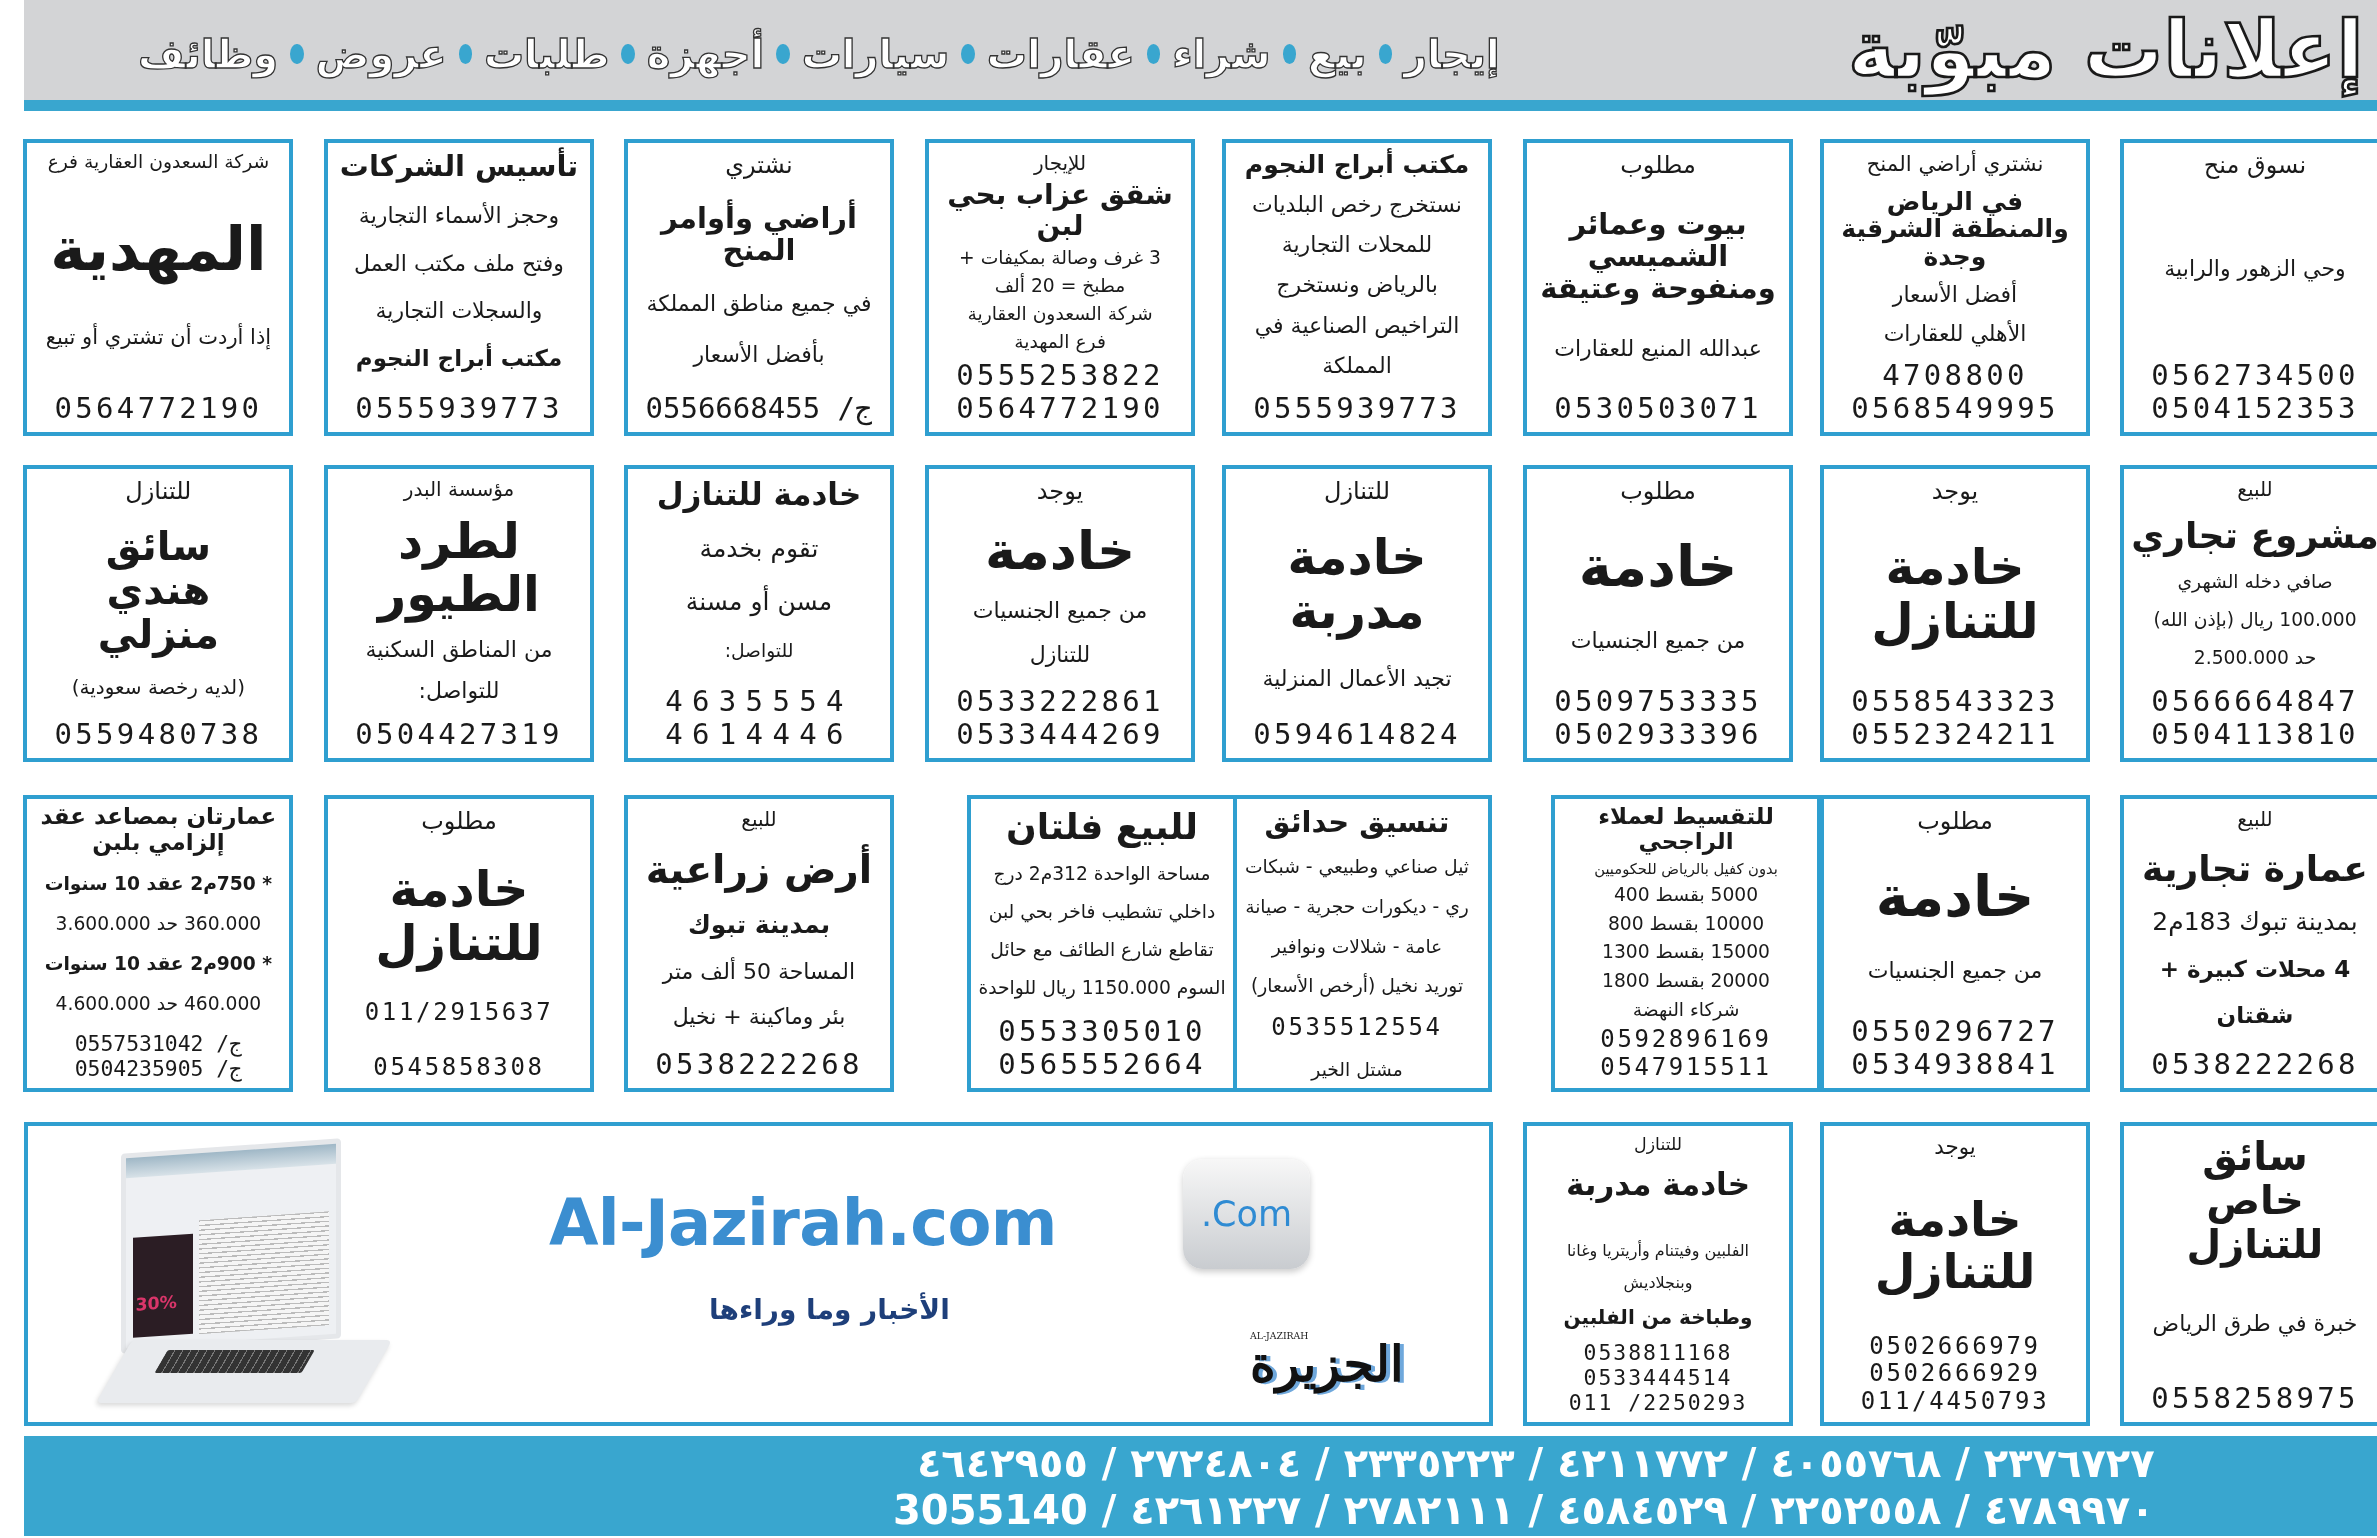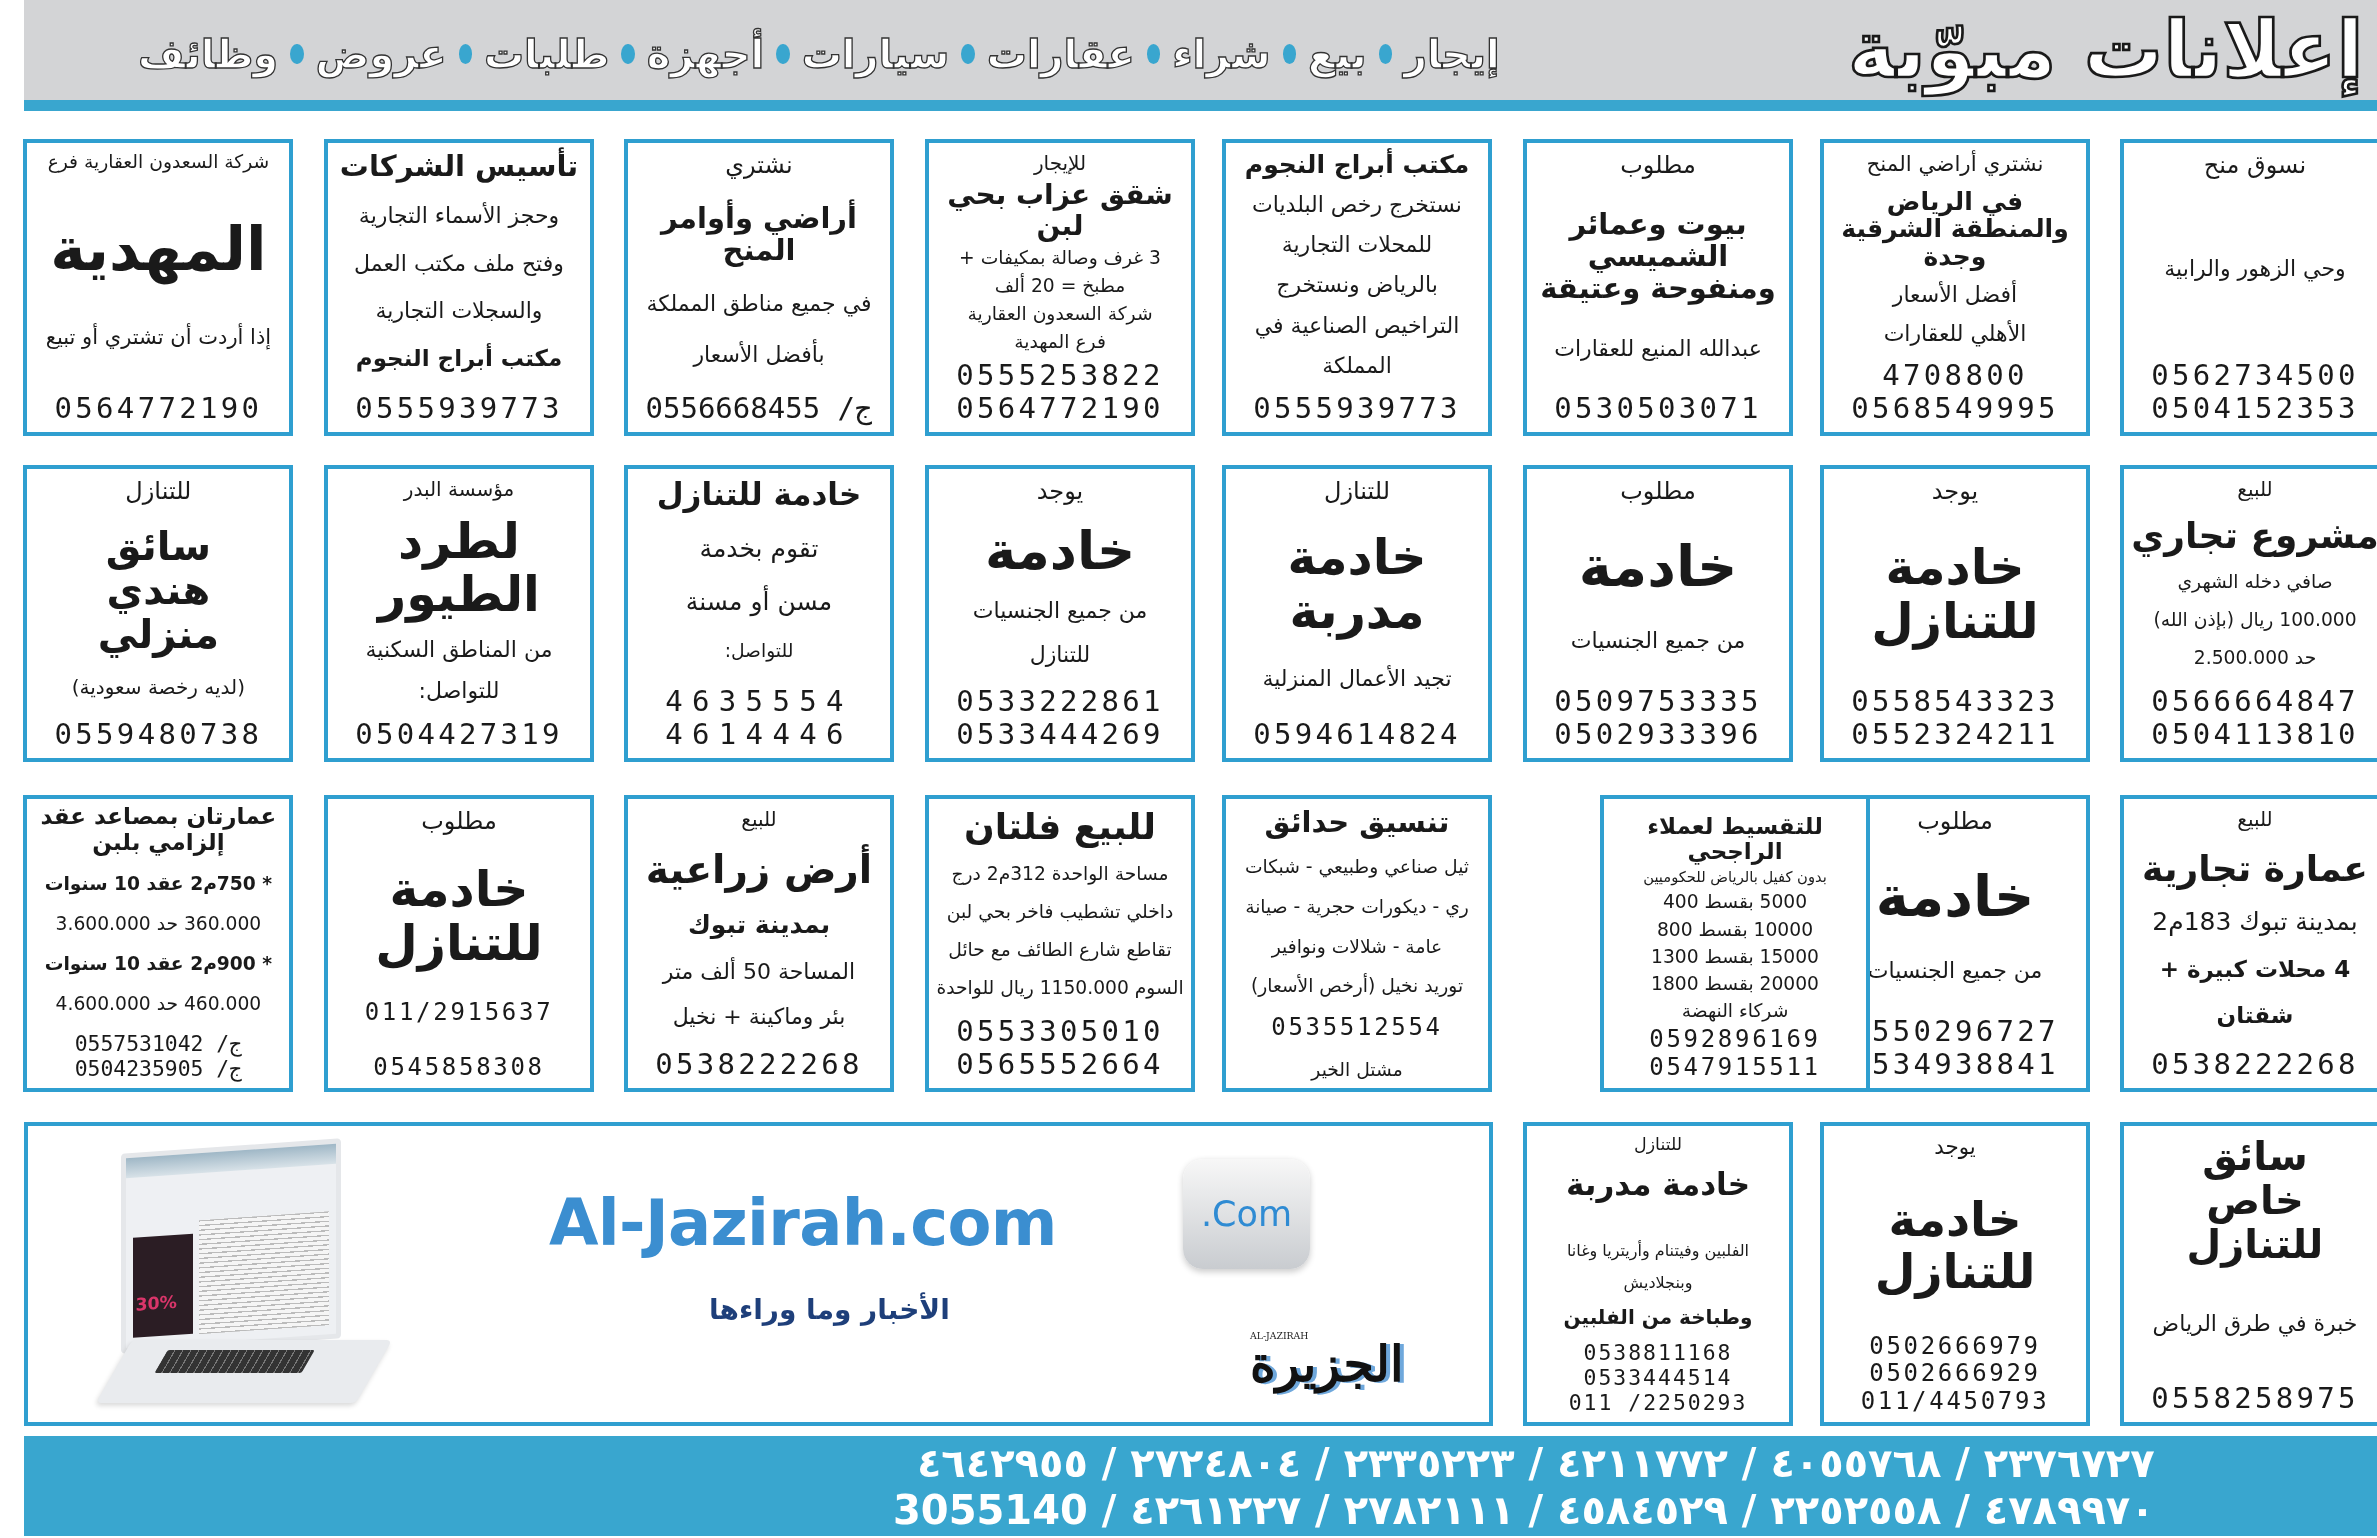--- a/index.html
+++ b/index.html
@@ -242,21 +242,21 @@
 <div class="ad" style="left:1820px; top:795px;">
   <div class="pre">مطلوب</div>
   <div class="big" style="font-size:56px;">خادمة</div>
   <div class="txt">من جميع الجنسيات</div>
   <div class="grp">
     <div class="phone">0550296727</div>
     <div class="phone">0534938841</div>
   </div>
 </div>
 
-<div class="ad" style="left:1600px; top:795px; padding-top:15px;">
+<div class="ad" style="left:1551px; top:795px; padding-top:5px;">
   <div class="big" style="font-size:23px;">للتقسيط لعملاء الراجحي</div>
   <div class="stxt" style="font-size:14.7px;">بدون كفيل بالرياض للحكوميين</div>
   <div class="stxt">5000 بقسط 400</div>
   <div class="stxt">10000 بقسط 800</div>
   <div class="stxt">15000 بقسط 1300</div>
   <div class="stxt">20000 بقسط 1800</div>
   <div class="stxt">شركاء النهضة</div>
   <div class="grp">
     <div class="phone sm">0592896169</div>
     <div class="phone sm">0547915511</div>
@@ -266,21 +266,21 @@
 <div class="ad" style="left:1222px; top:795px;">
   <div class="big" style="font-size:29px;">تنسيق حدائق</div>
   <div class="stxt">ثيل صناعي وطبيعي - شبكات</div>
   <div class="stxt">ري - ديكورات حجرية - صيانة</div>
   <div class="stxt">عامة - شلالات ونوافير</div>
   <div class="stxt">توريد نخيل (أرخص الأسعار)</div>
   <div class="phone sm">0535512554</div>
   <div class="stxt">مشتل الخير</div>
 </div>
 
-<div class="ad" style="left:925px; top:795px;">
+<div class="ad" style="left:967px; top:795px;">
   <div class="big" style="font-size:36px;">للبيع فلتان</div>
   <div class="stxt">مساحة الواحدة 312م2 درج</div>
   <div class="stxt">داخلي تشطيب فاخر بحي لبن</div>
   <div class="stxt">تقاطع شارع الطائف مع حائل</div>
   <div class="stxt">السوم 1150.000 ريال للواحدة</div>
   <div class="grp">
     <div class="phone">0553305010</div>
     <div class="phone">0565552664</div>
   </div>
 </div>

